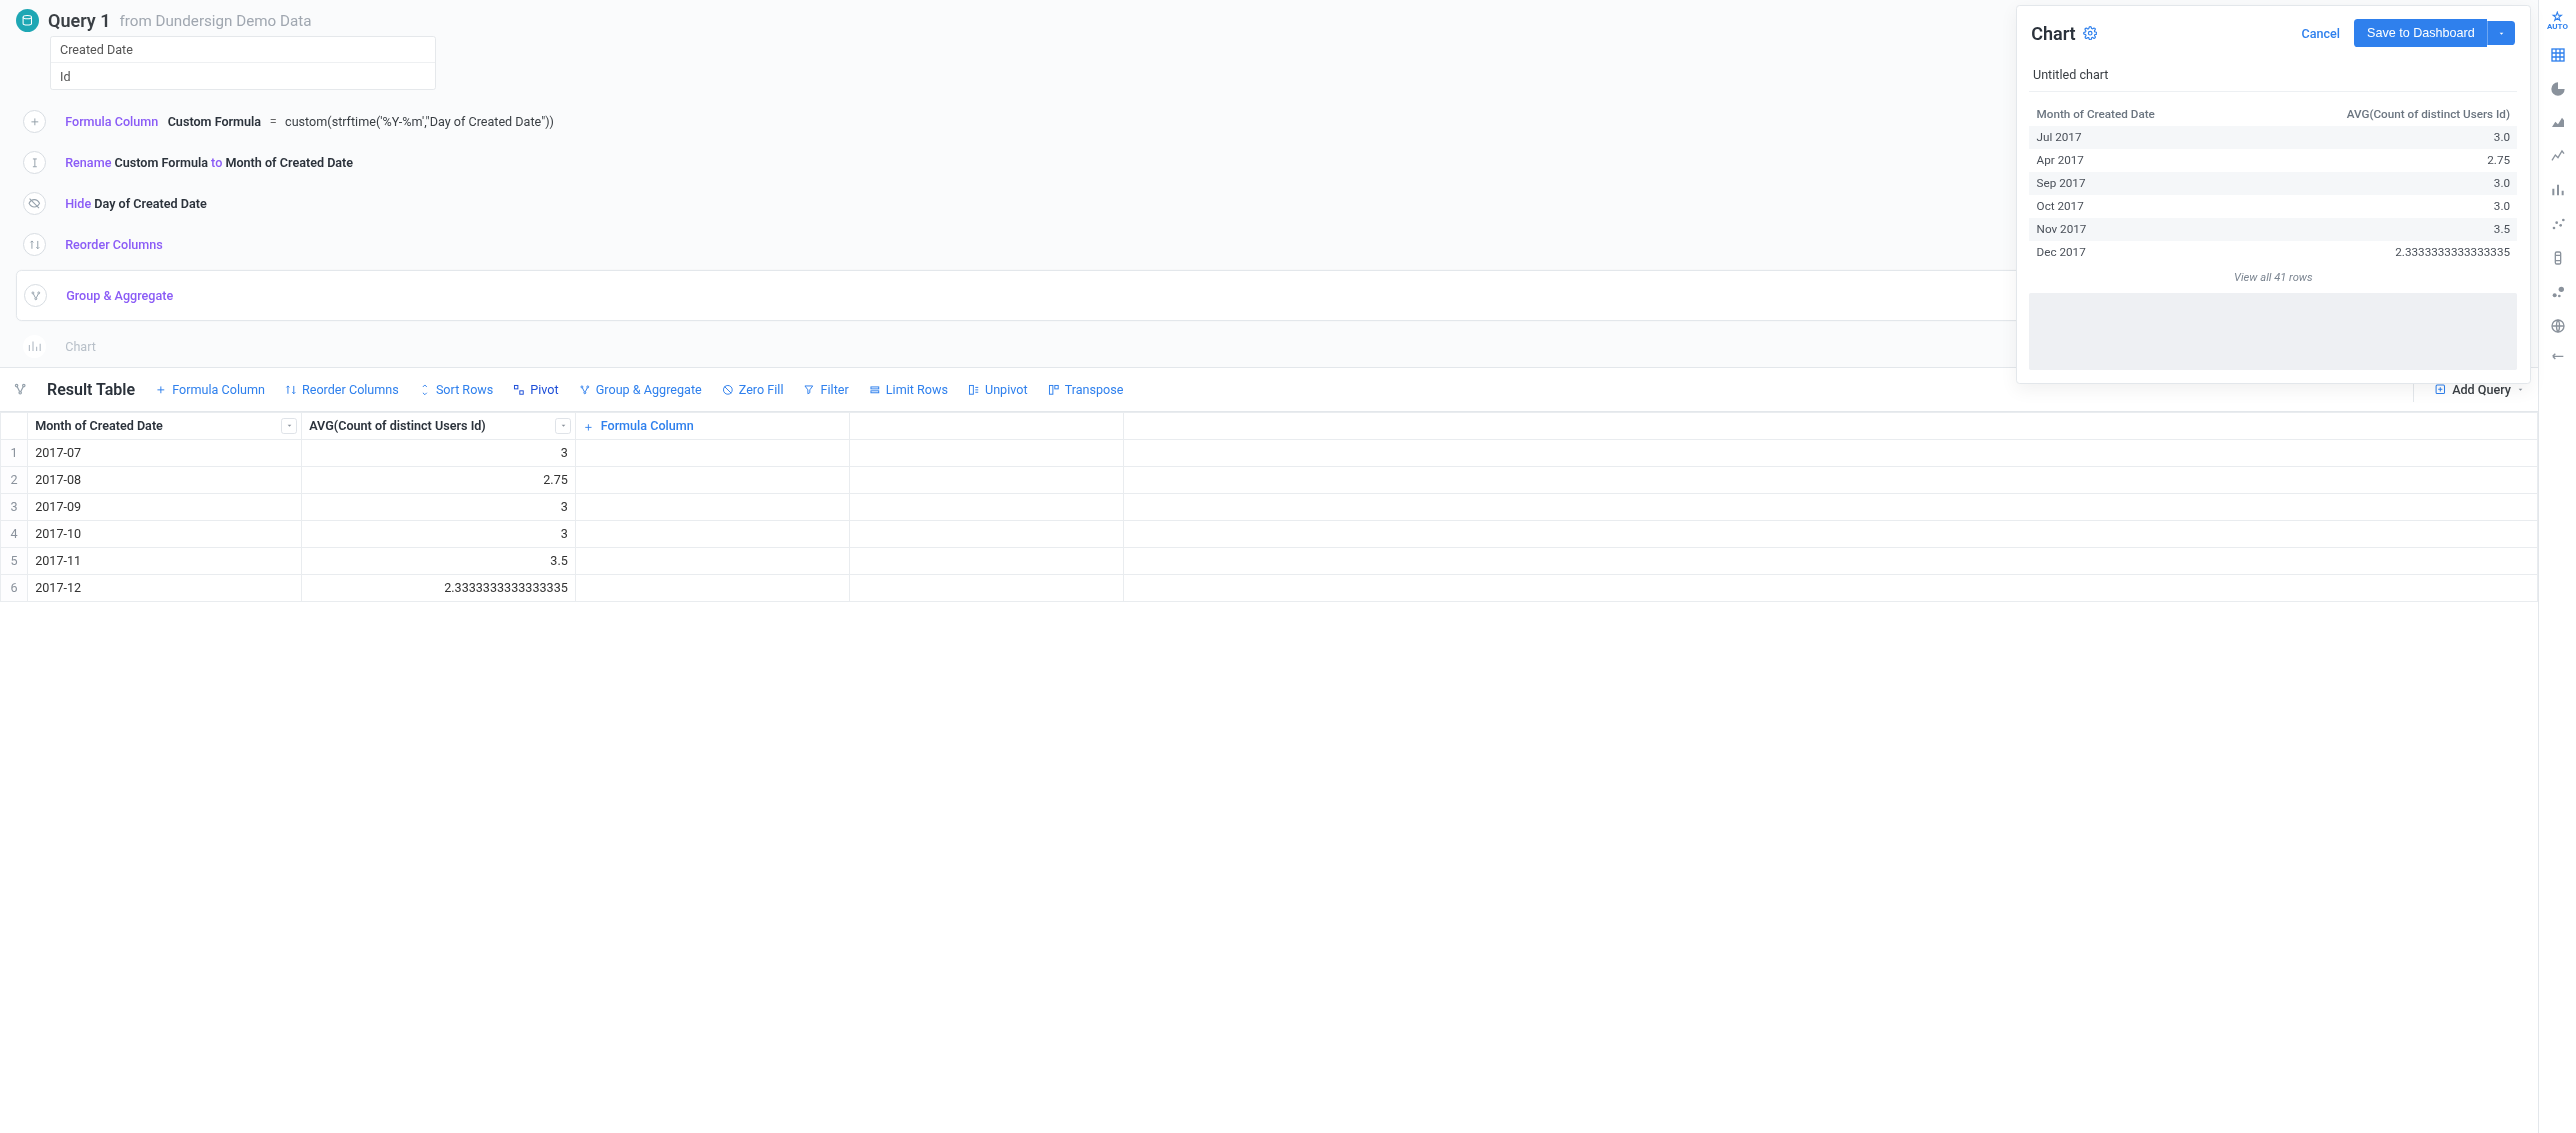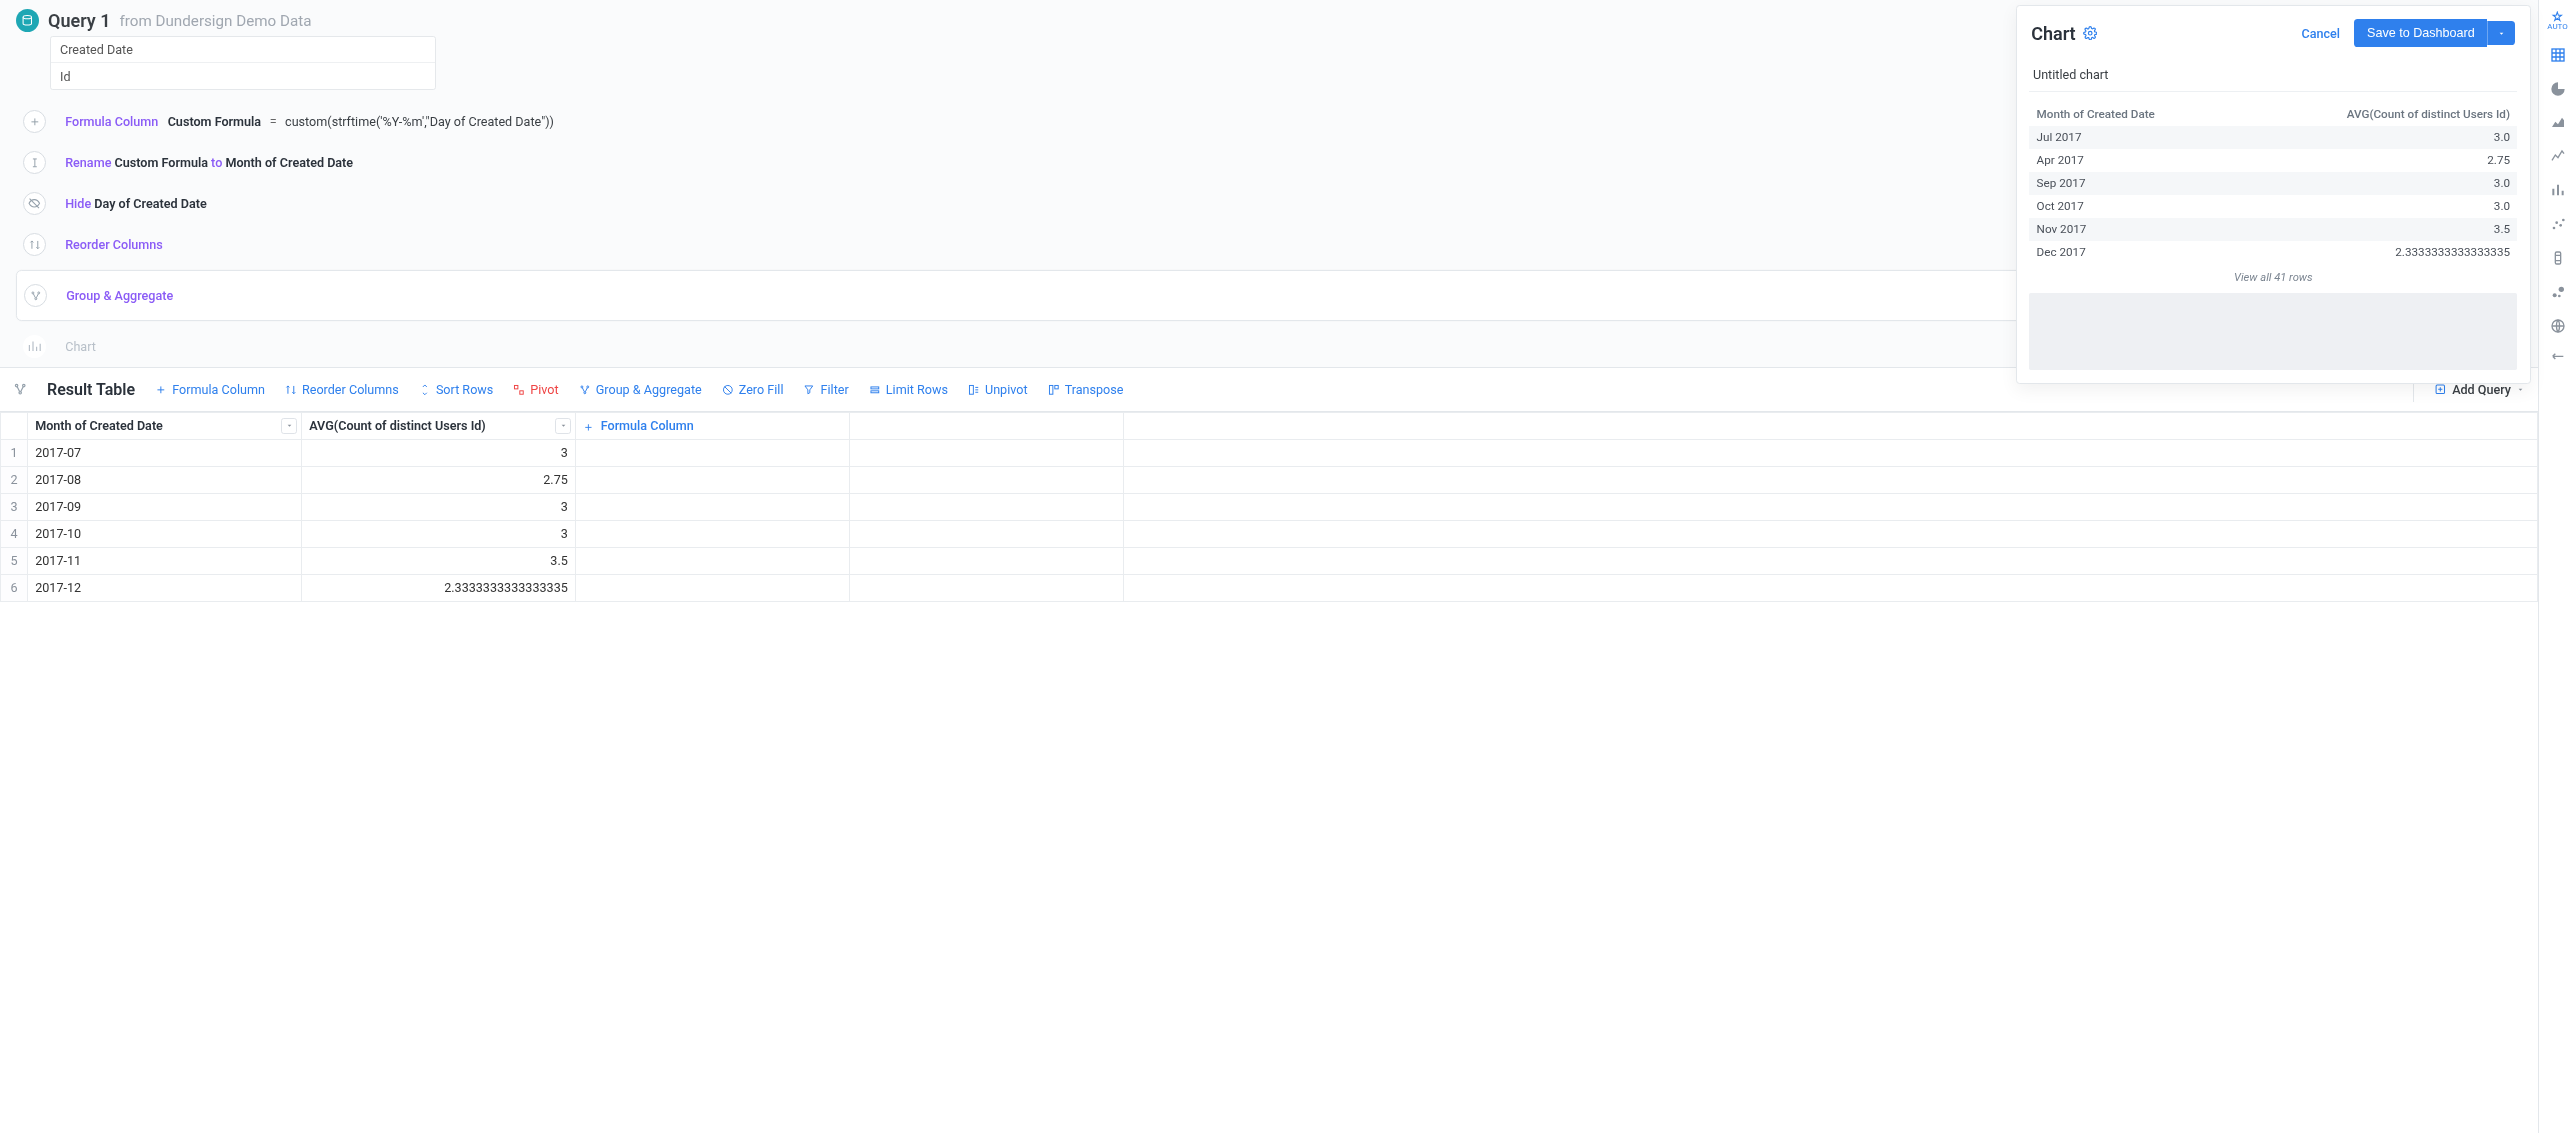--- a/index.html
+++ b/index.html
@@ -205,21 +205,21 @@
   color: #2b323b;
 }
 .rt-action {
   color: #2f80ed;
   display: inline-flex;
   align-items: center;
   gap: 5.4px;
   cursor: pointer;
   font-size: 12.6px;
 }
-.rt-action.disabled { color: #ef4444; cursor: default; justify-content: space-between; }
+.rt-action.disabled { color: #1d4ed8; cursor: default; justify-content: space-between; }
 .rt-spacer { flex: 1; }
 .rt-divider {
   width: 0.9px; height: 25px; background: #e3e7eb;
 }
 .add-query {
   color: #3a3f44;
   display: inline-flex;
   align-items: center;
   gap: 5.4px;
   font-weight: 500;
@@ -283,21 +283,21 @@
 }
 .rail-btn {
   width: 34px; height: 32px;
   display: flex;
   align-items: center; justify-content: center;
   color: #8a929c;
   cursor: pointer;
   border-radius: 3.6px;
 }
 .rail-btn.active { color: #2f80ed; }
-.rail-auto { font-size: 8px; font-weight: 400; color: #2f80ed; flex-direction: column; }
+.rail-auto { font-size: 8px; font-weight: 700; color: #2f80ed; flex-direction: column; }
 .rail-auto svg { margin-bottom: -1.8px; }
 
 svg { display: block; }
 </style>
 </head>
 <body>
 
 <div class="app">
   <div class="main-content">
 

